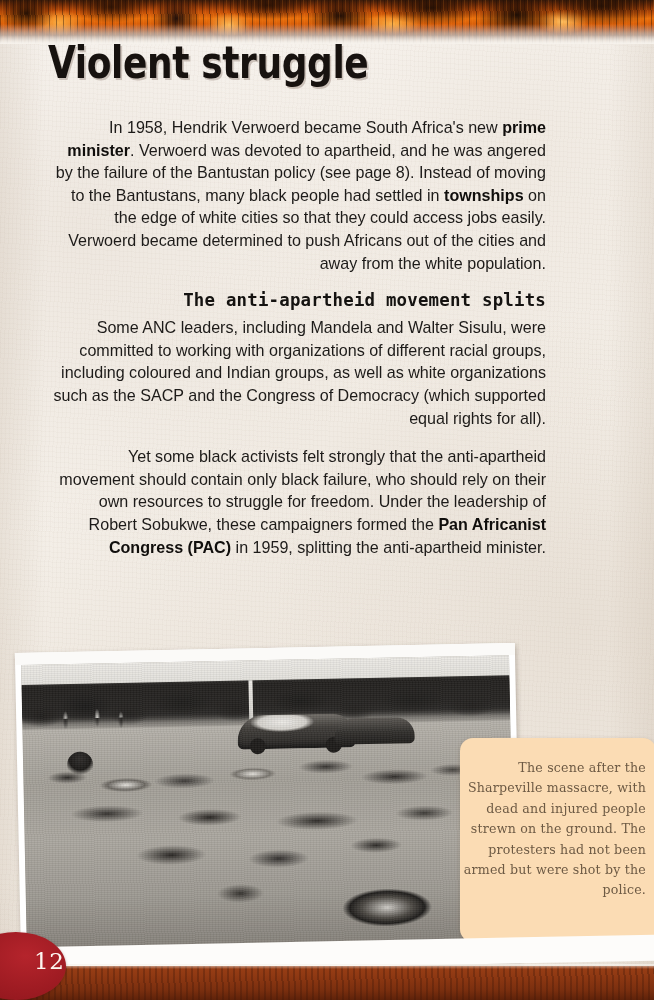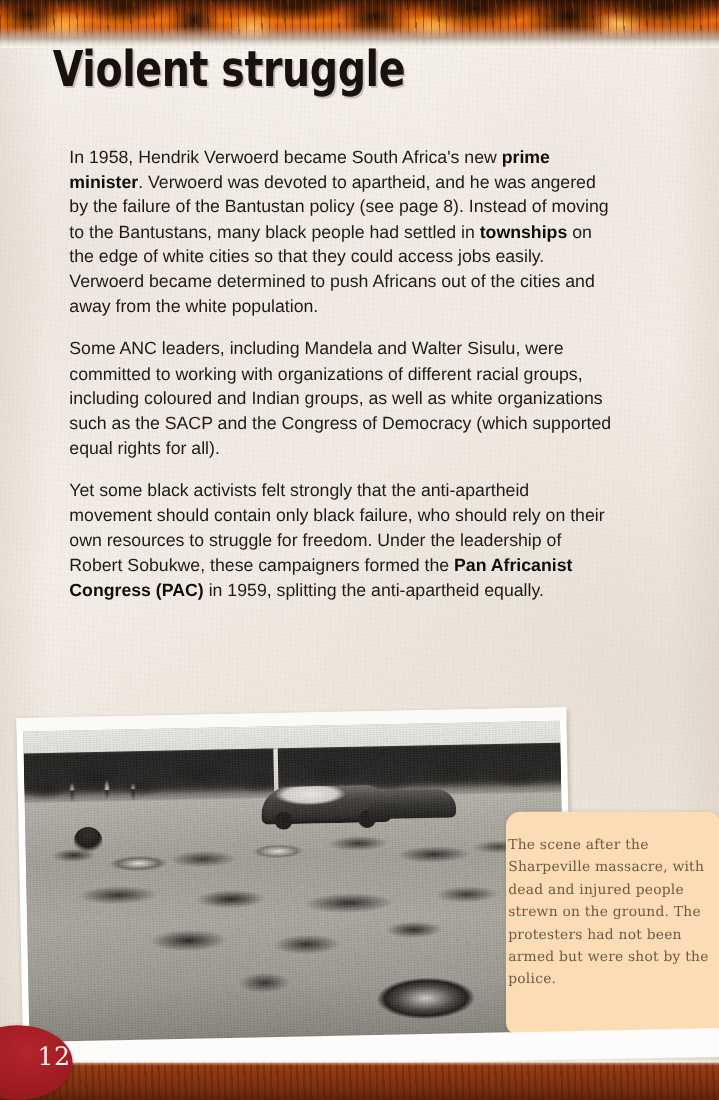--- a/index.html
+++ b/index.html
@@ -13,20 +13,21 @@
     background: #ffffff;
     font-family: "Liberation Sans", sans-serif;
   }
 
   #page {
     position: relative;
     width: 654px;
     height: 1000px;
     overflow: hidden;
     background-color: #f7f3ee;
+    text-align: right;
   }
 
   
   .paper-texture {
     position: absolute;
     inset: 0;
     background-color: #f6f2ec;
     background-image:
       radial-gradient(circle at 12% 22%, rgba(196,178,160,0.20) 0%, rgba(196,178,160,0) 34%),
       radial-gradient(circle at 78% 14%, rgba(205,188,170,0.18) 0%, rgba(205,188,170,0) 30%),
@@ -132,23 +133,22 @@
     transform: scaleX(0.80);
     transform-origin: left center;
     text-shadow: 2px 2px 0 rgba(120,100,86,0.32);
     white-space: nowrap;
   }
 
   
   .content {
     position: absolute;
     left: 52px;
-    top: 132px;
+    top: 116px;
     width: 494px;
-    margin-left: 11px;
   }
   .para {
     font-family: "Liberation Sans", sans-serif;
     font-size: 16.1px;
     line-height: 22.6px;
     color: #1d1b19;
     margin: 0 0 16px 0;
     text-rendering: optimizeLegibility;
   }
   .para b {
@@ -419,25 +419,26 @@
     <div class="banner-torn"></div>
     <div class="banner-fade"></div>
   </div>
 
   <div class="page-title">Violent struggle</div>
 
   <div class="content">
 
     <p class="para"><span>In 1958, Hendrik Verwoerd became South Africa's new </span><b>prime minister</b><span>. Verwoerd was devoted to apartheid, and he was angered by the failure of the Bantustan policy (see page 8). Instead of moving to the Bantustans, many black people had settled in </span><b>townships</b><span> on the edge of white cities so that they could access jobs easily. Verwoerd became determined to push Africans out of the cities and away from the white population.</span></p>
 
+    <h2 class="subhead">The anti-apartheid movement splits</h2>
 
 
     <p class="para">Some ANC leaders, including Mandela and Walter Sisulu, were committed to working with organizations of different racial groups, including coloured and Indian groups, as well as white organizations such as the SACP and the Congress of Democracy (which supported equal rights for all).</p>
 
-    <p class="para"><span>Yet some black activists felt strongly that the anti-apartheid movement should contain only black failure, who should rely on their own resources to struggle for freedom. Under the leadership of Robert Sobukwe, these campaigners formed the </span><b>Pan Africanist Congress (PAC)</b><span> in 1959, splitting the anti-apartheid equally.</span></p>
+    <p class="para"><span>Yet some black activists felt strongly that the anti-apartheid movement should contain only black failure, who should rely on their own resources to struggle for freedom. Under the leadership of Robert Sobukwe, these campaigners formed the </span><b>Pan Africanist Congress (PAC)</b><span> in 1959, splitting the anti-apartheid minister.</span></p>
 
   </div>
 
   <div class="photo-wrap">
     <div class="photo-topedge"></div>
     <div class="photo-inner">
       <div class="ph-ground"></div>
       <div class="ph-trees"></div>
       <div class="ph-pole"></div>
       <div class="ph-car"></div>

